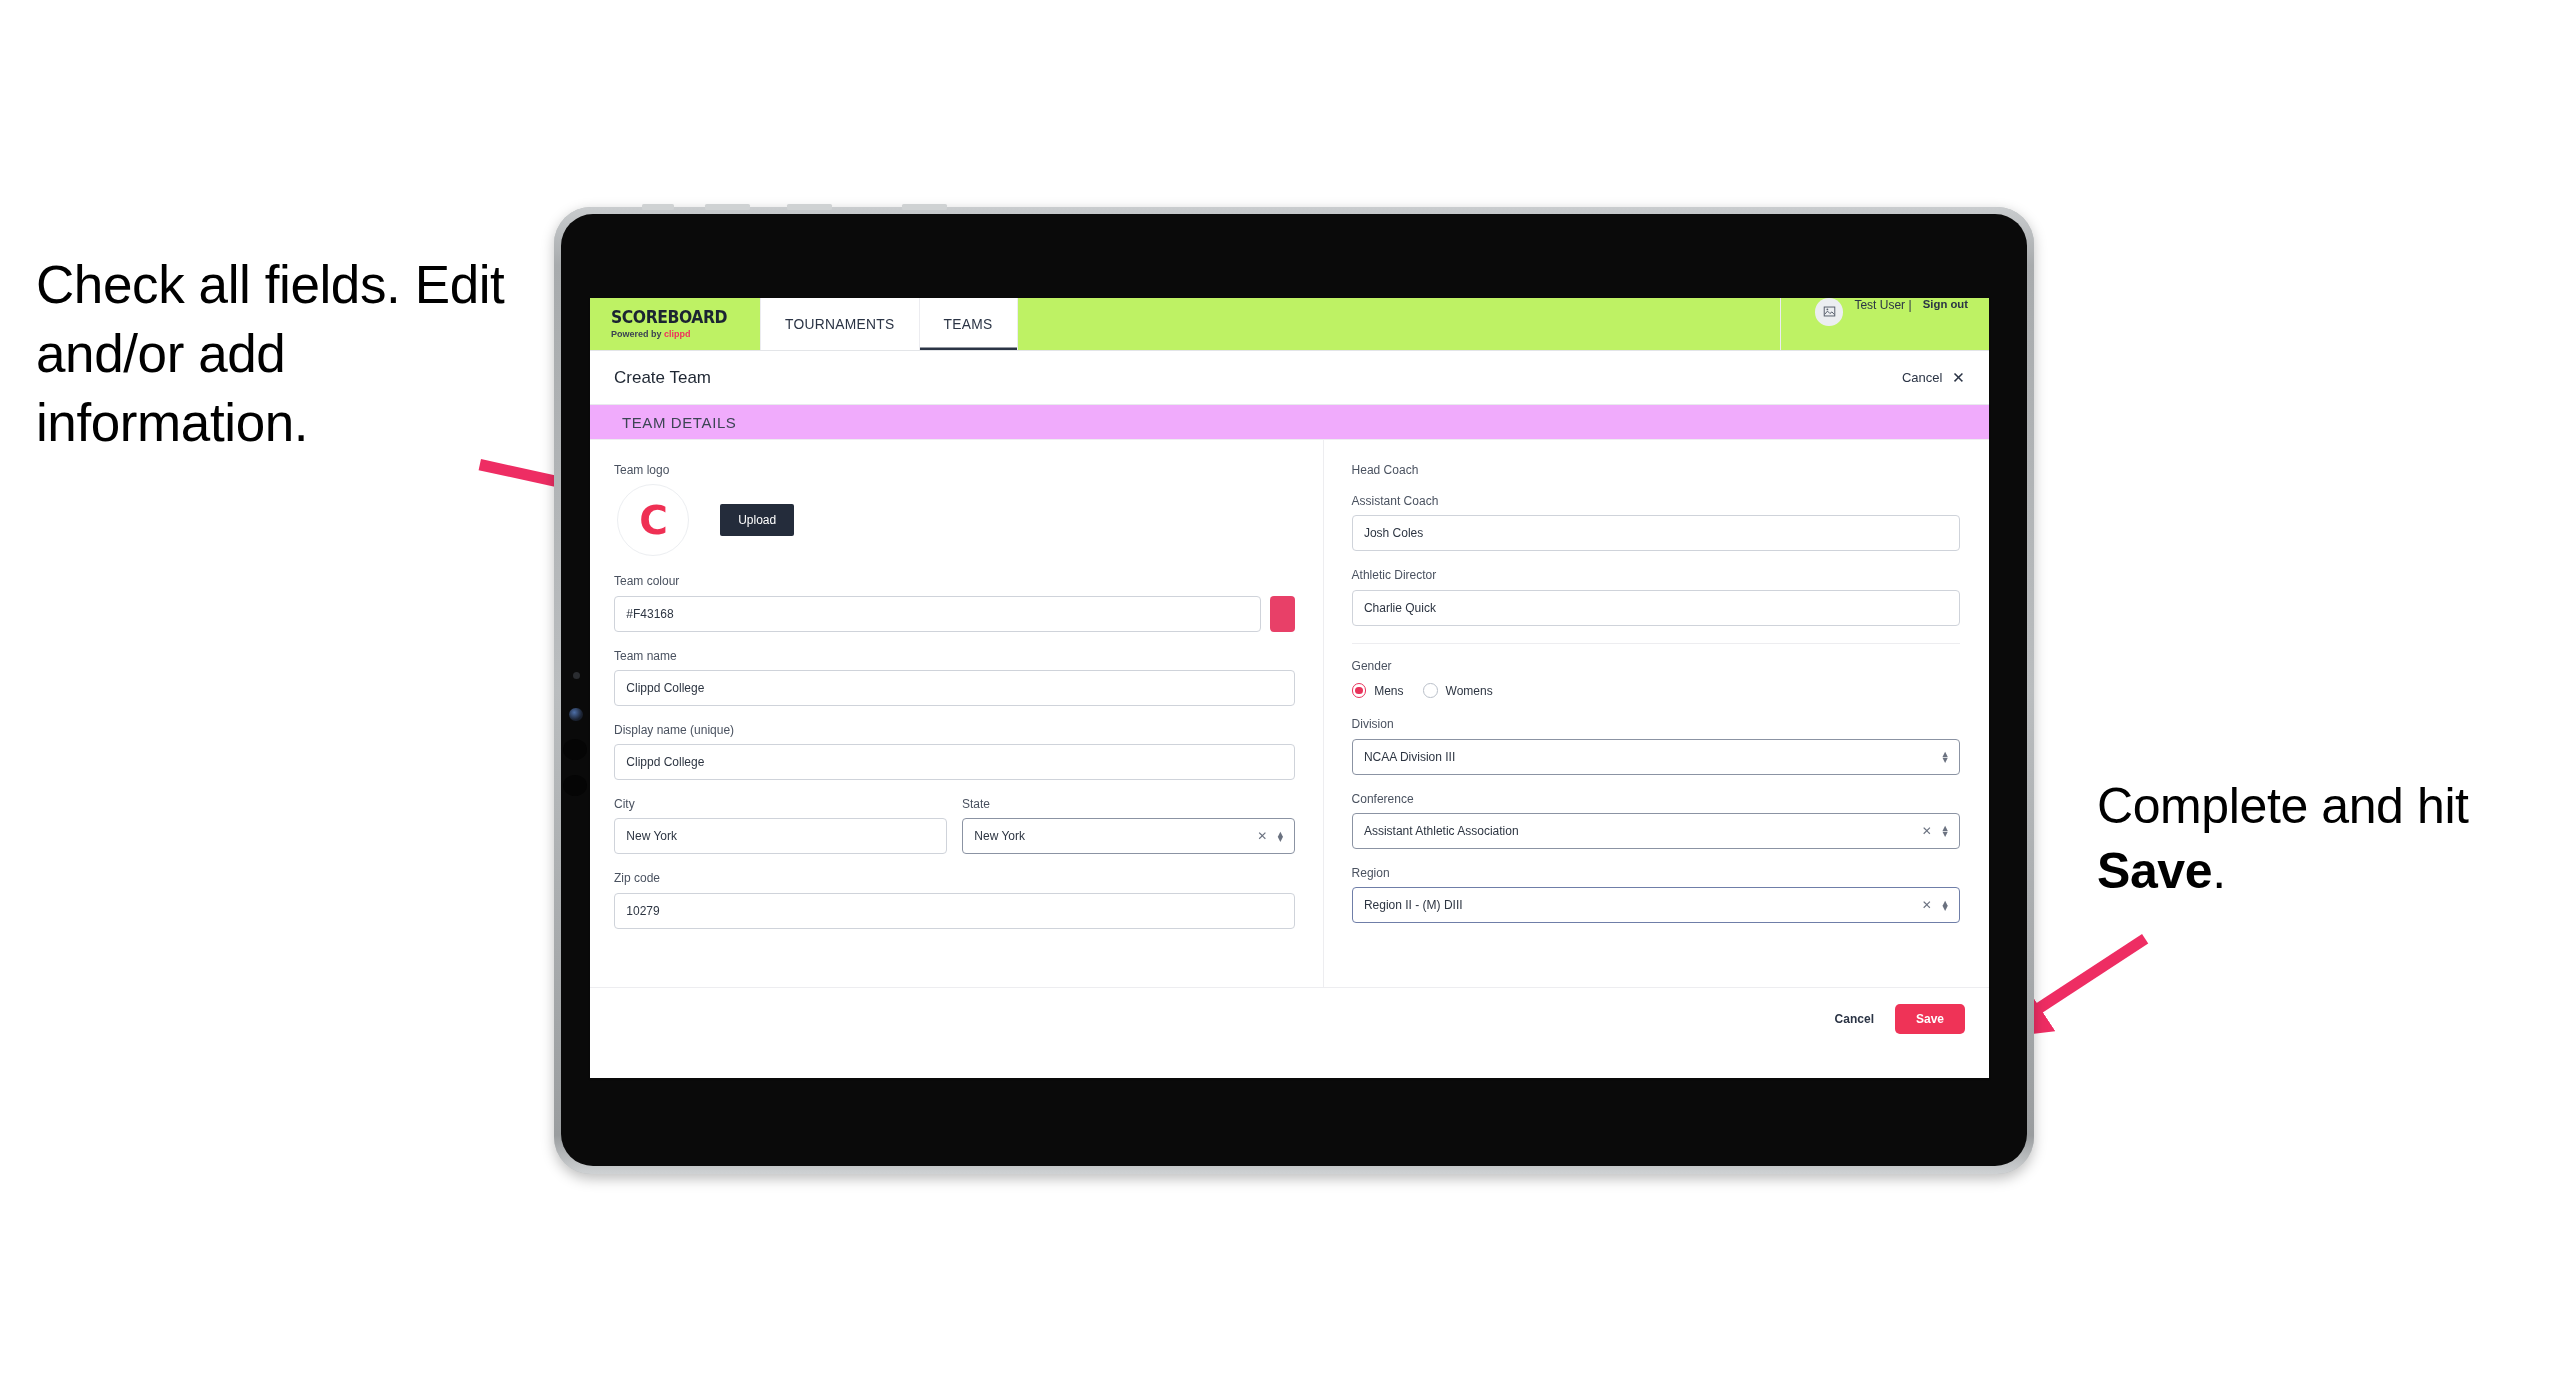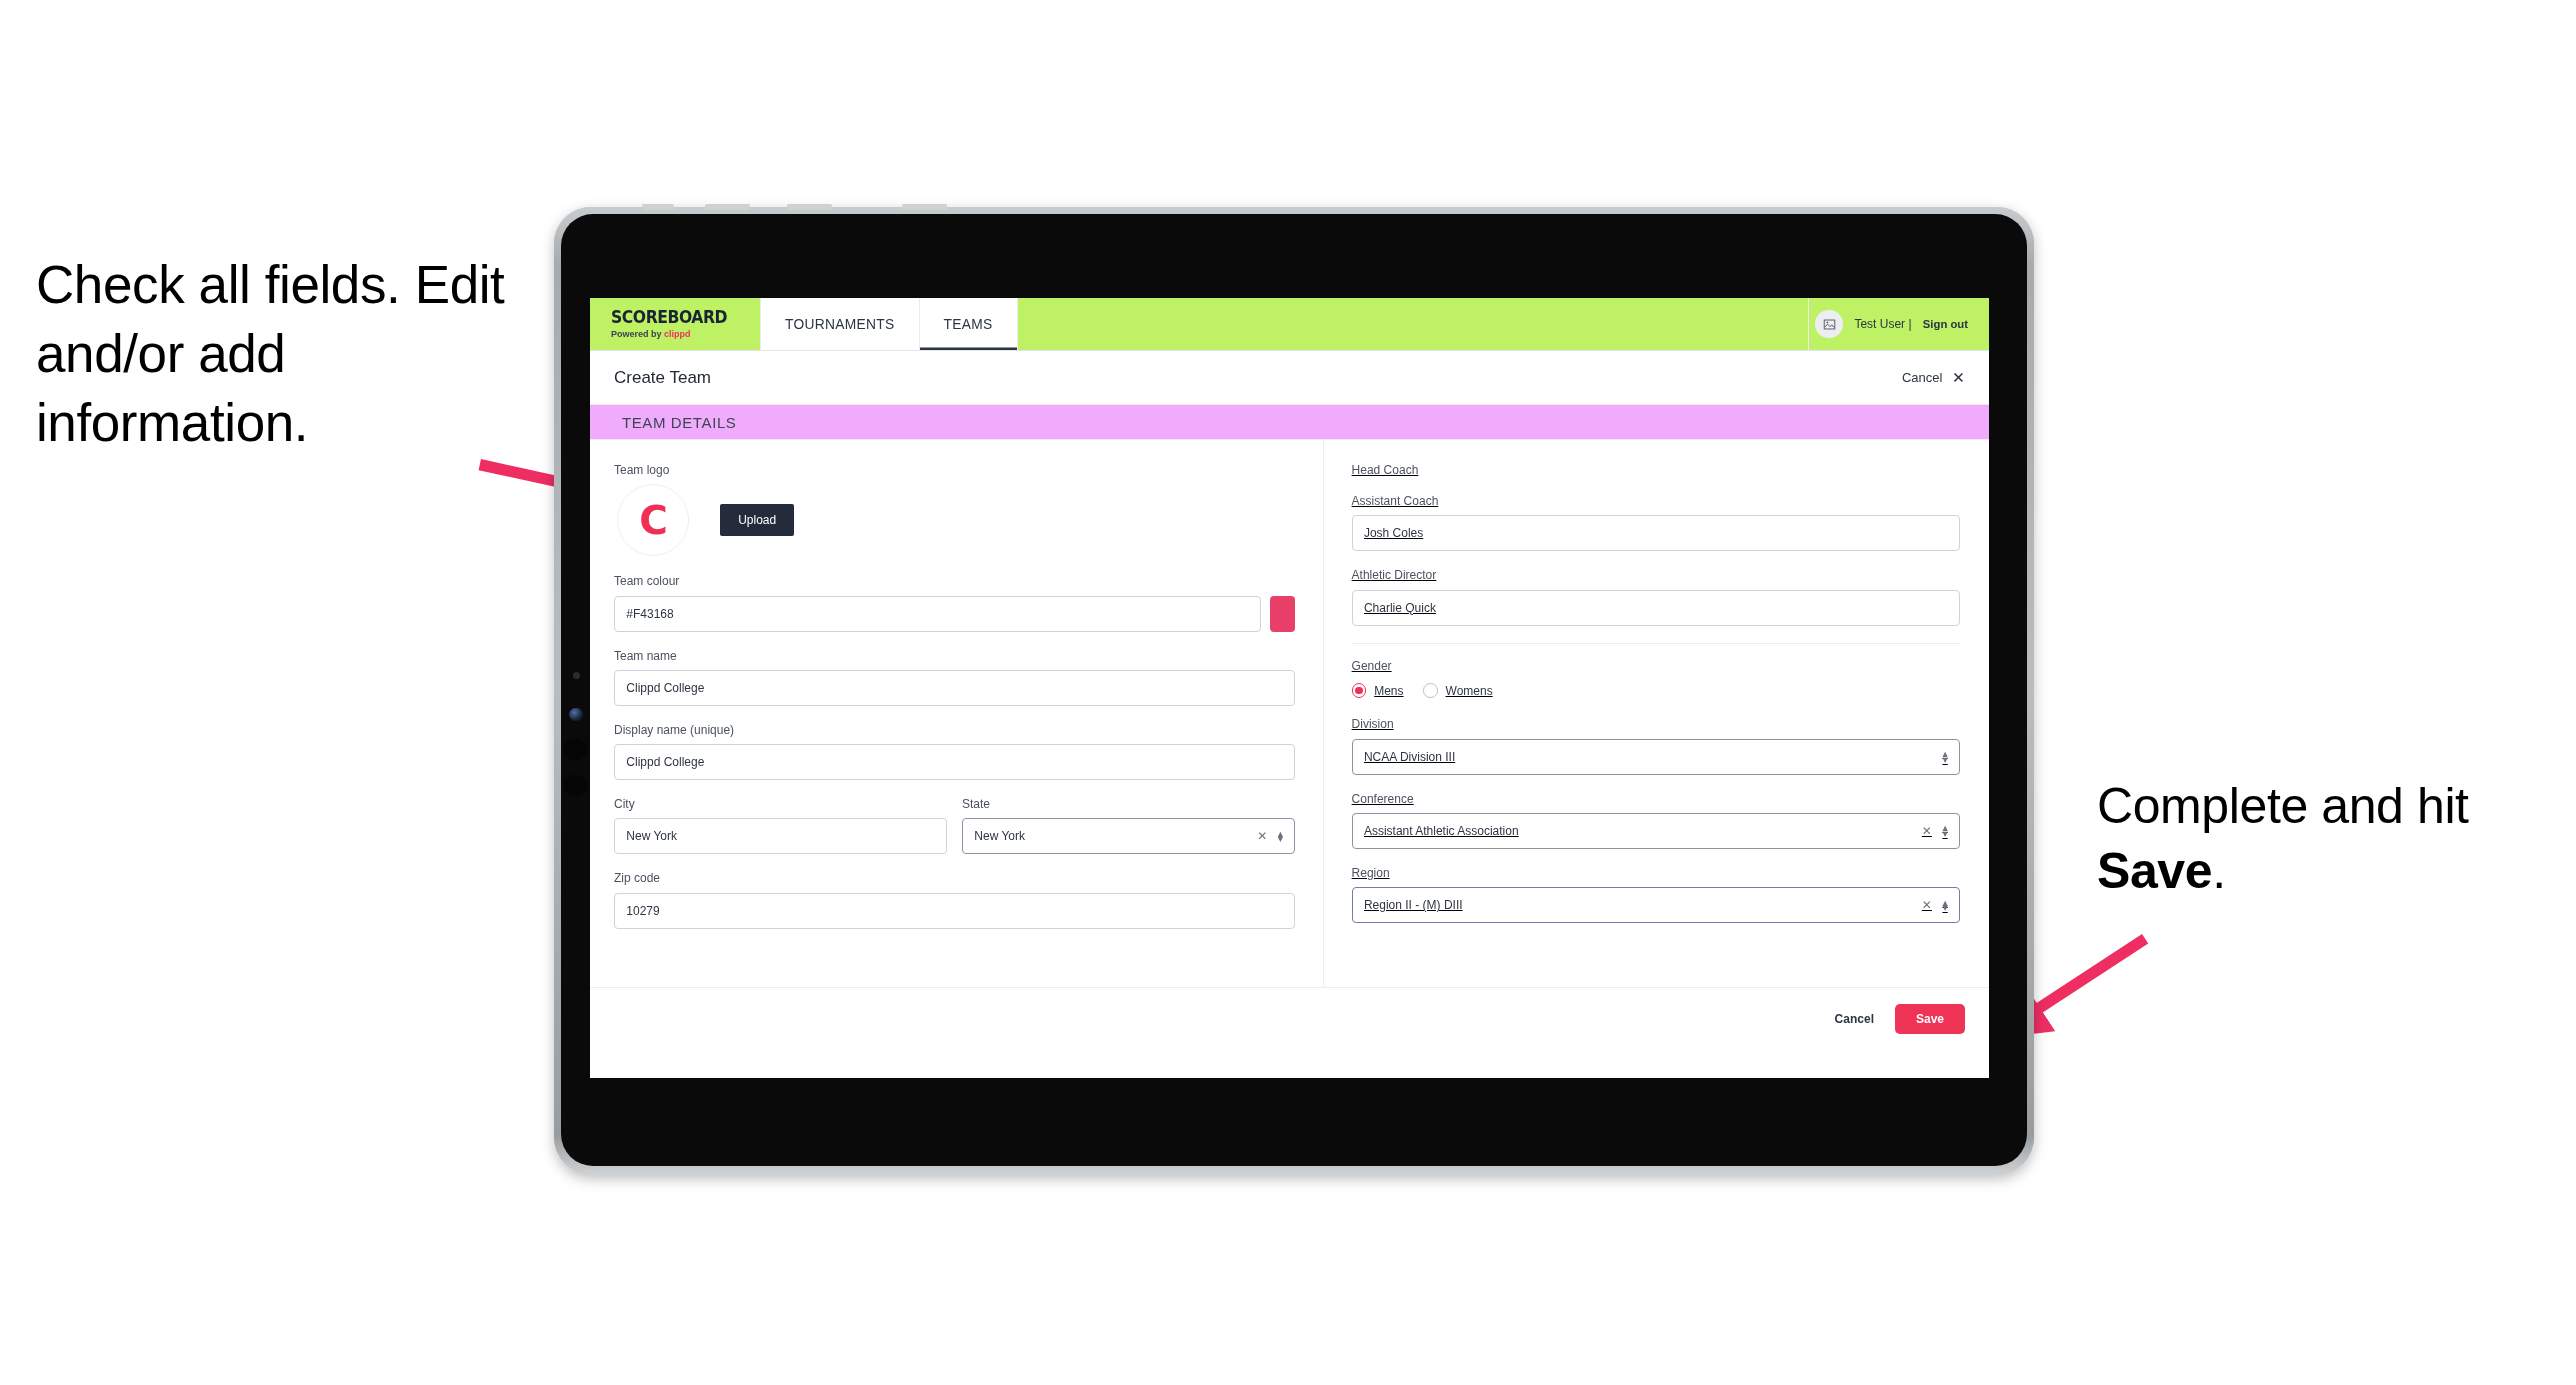--- a/index.html
+++ b/index.html
@@ -118,22 +118,22 @@
     border-right:0.8px solid #ececf0;
     cursor:pointer;
     background:#fff;
   }
   .navtab.active{
     box-shadow:inset 0 -2.4px 0 0 #2b3445;
     font-weight:400;
   }
   #nav-spacer{flex:1;border-right:0.8px solid #ececf0;}
   #nav-user{
-    display:flex;align-items:center;gap:11.3px;
-    padding:0 21px 0 6px;
+    display:flex;align-items:flex-start;gap:11.3px;
+    padding:0 21px 0 34px;
   }
   #avatar{
     width:27.6px;height:27.6px;border-radius:50%;
     background:#eceef1;
     display:flex;align-items:center;justify-content:center;
     color:#555d6b;font-size:12px;
   }
   #user-name{font-size:12px;color:#2b3445;}
   #sign-out{font-size:11.3px;color:#2b3445;font-weight:600;cursor:pointer;}
 
@@ -173,21 +173,20 @@
   #col-left{
     width:734px;
     padding:23px 27.6px 0 24px;
     box-sizing:border-box;
     border-right:0.8px solid #ededf0;
   }
   #col-right{
     flex:1;
     padding:23px 29px 0 27.6px;
     box-sizing:border-box;
-    text-decoration:underline;
   }
 
   .fld-label{
     font-size:12px;color:#4a5260;
     margin-bottom:7.3px;
     display:block;
   }
   .fld{margin-bottom:17px;}
   .input{
     height:36px;

